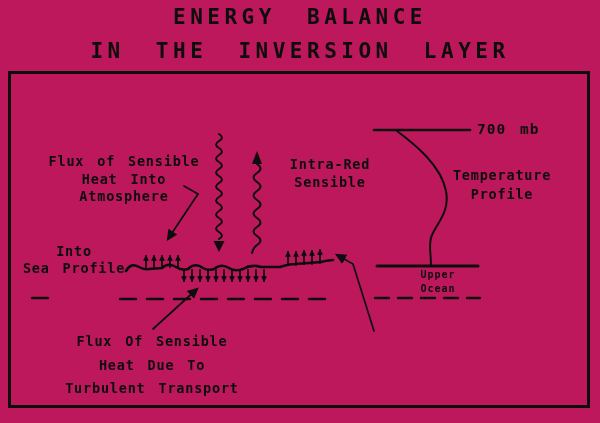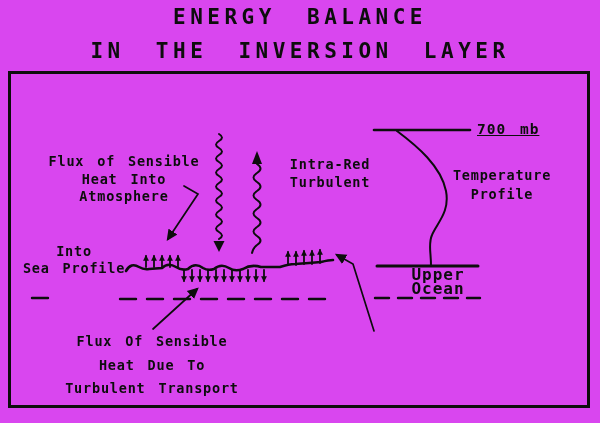--- a/index.html
+++ b/index.html
@@ -1,18 +1,18 @@
 <!DOCTYPE html>
 <html><head>
 <meta charset="utf-8">
 <style>
   * { margin:0; padding:0; box-sizing:border-box; }
   html,body { background:#ffffff; }
   body { width:600px; height:423px; font-family:"DejaVu Sans Mono", monospace; }
-  .stage { position:relative; width:600px; height:423px; background:#d946ef; color:#0d0d0d; overflow:hidden; }
+  .stage { position:relative; width:600px; height:423px; background:#be185d; color:#0d0d0d; overflow:hidden; }
   .title {
     position:absolute; left:0; width:100%;
     text-align:center; font-weight:bold; font-size:21px;
     letter-spacing:4.5px; word-spacing:14px; white-space:nowrap;
   }
   .lbl {
     position:absolute; font-weight:bold; font-size:13.5px;
     letter-spacing:0.8px; word-spacing:4px; text-align:center;
     line-height:17.5px; white-space:nowrap;
   }
@@ -95,42 +95,42 @@
 
       <path stroke-width="1.7" marker-end="url(#ahBig)" d="M184,186 L198,194 L168,239"></path>
       <path stroke-width="1.7" marker-end="url(#ahBig)" d="M153,329 L197,289"></path>
       <path stroke-width="1.7" marker-end="url(#ahBig)" d="M374,331 L353,264 L337,255"></path>
     </g>
   </svg>
 
 
   <div class="lbl" style="left:268px; top:155px; width:124px; line-height:18px;">
     <div>Intra-Red</div>
-    <div>Turbulent</div>
+    <div>Sensible</div>
   </div>
 
   <div class="lbl" style="left:38px; top:153px; width:172px;">
     <div>Flux of Sensible</div>
     <div>Heat Into</div>
     <div>Atmosphere</div>
   </div>
 
   <div class="lbl" style="left:16px; top:243px; width:116px; line-height:17px;">
     <div>Into</div>
     <div>Sea Profile</div>
   </div>
 
-  <div class="lbl" style="left:477px; top:121px; font-size:14.5px; letter-spacing:1px;text-decoration:underline;">700 mb</div>
+  <div class="lbl" style="left:477px; top:121px; font-size:14.5px; letter-spacing:1px;">700 mb</div>
 
   <div class="lbl" style="left:446px; top:166px; width:112px; line-height:18.5px;">
     <div>Temperature</div>
     <div>Profile</div>
   </div>
 
-  <div class="lbl" style="left:404px; top:268px; width:68px; font-size:16px; letter-spacing:1px; line-height:13.5px;">
+  <div class="lbl" style="left:404px; top:268px; width:68px; font-size:10px; letter-spacing:1px; line-height:13.5px;">
     <div>Upper</div>
     <div>Ocean</div>
   </div>
 
   <div class="lbl" style="left:44px; top:330px; width:216px; line-height:23.5px;">
     <div>Flux Of Sensible</div>
     <div>Heat Due To</div>
     <div>Turbulent Transport</div>
   </div>
 

